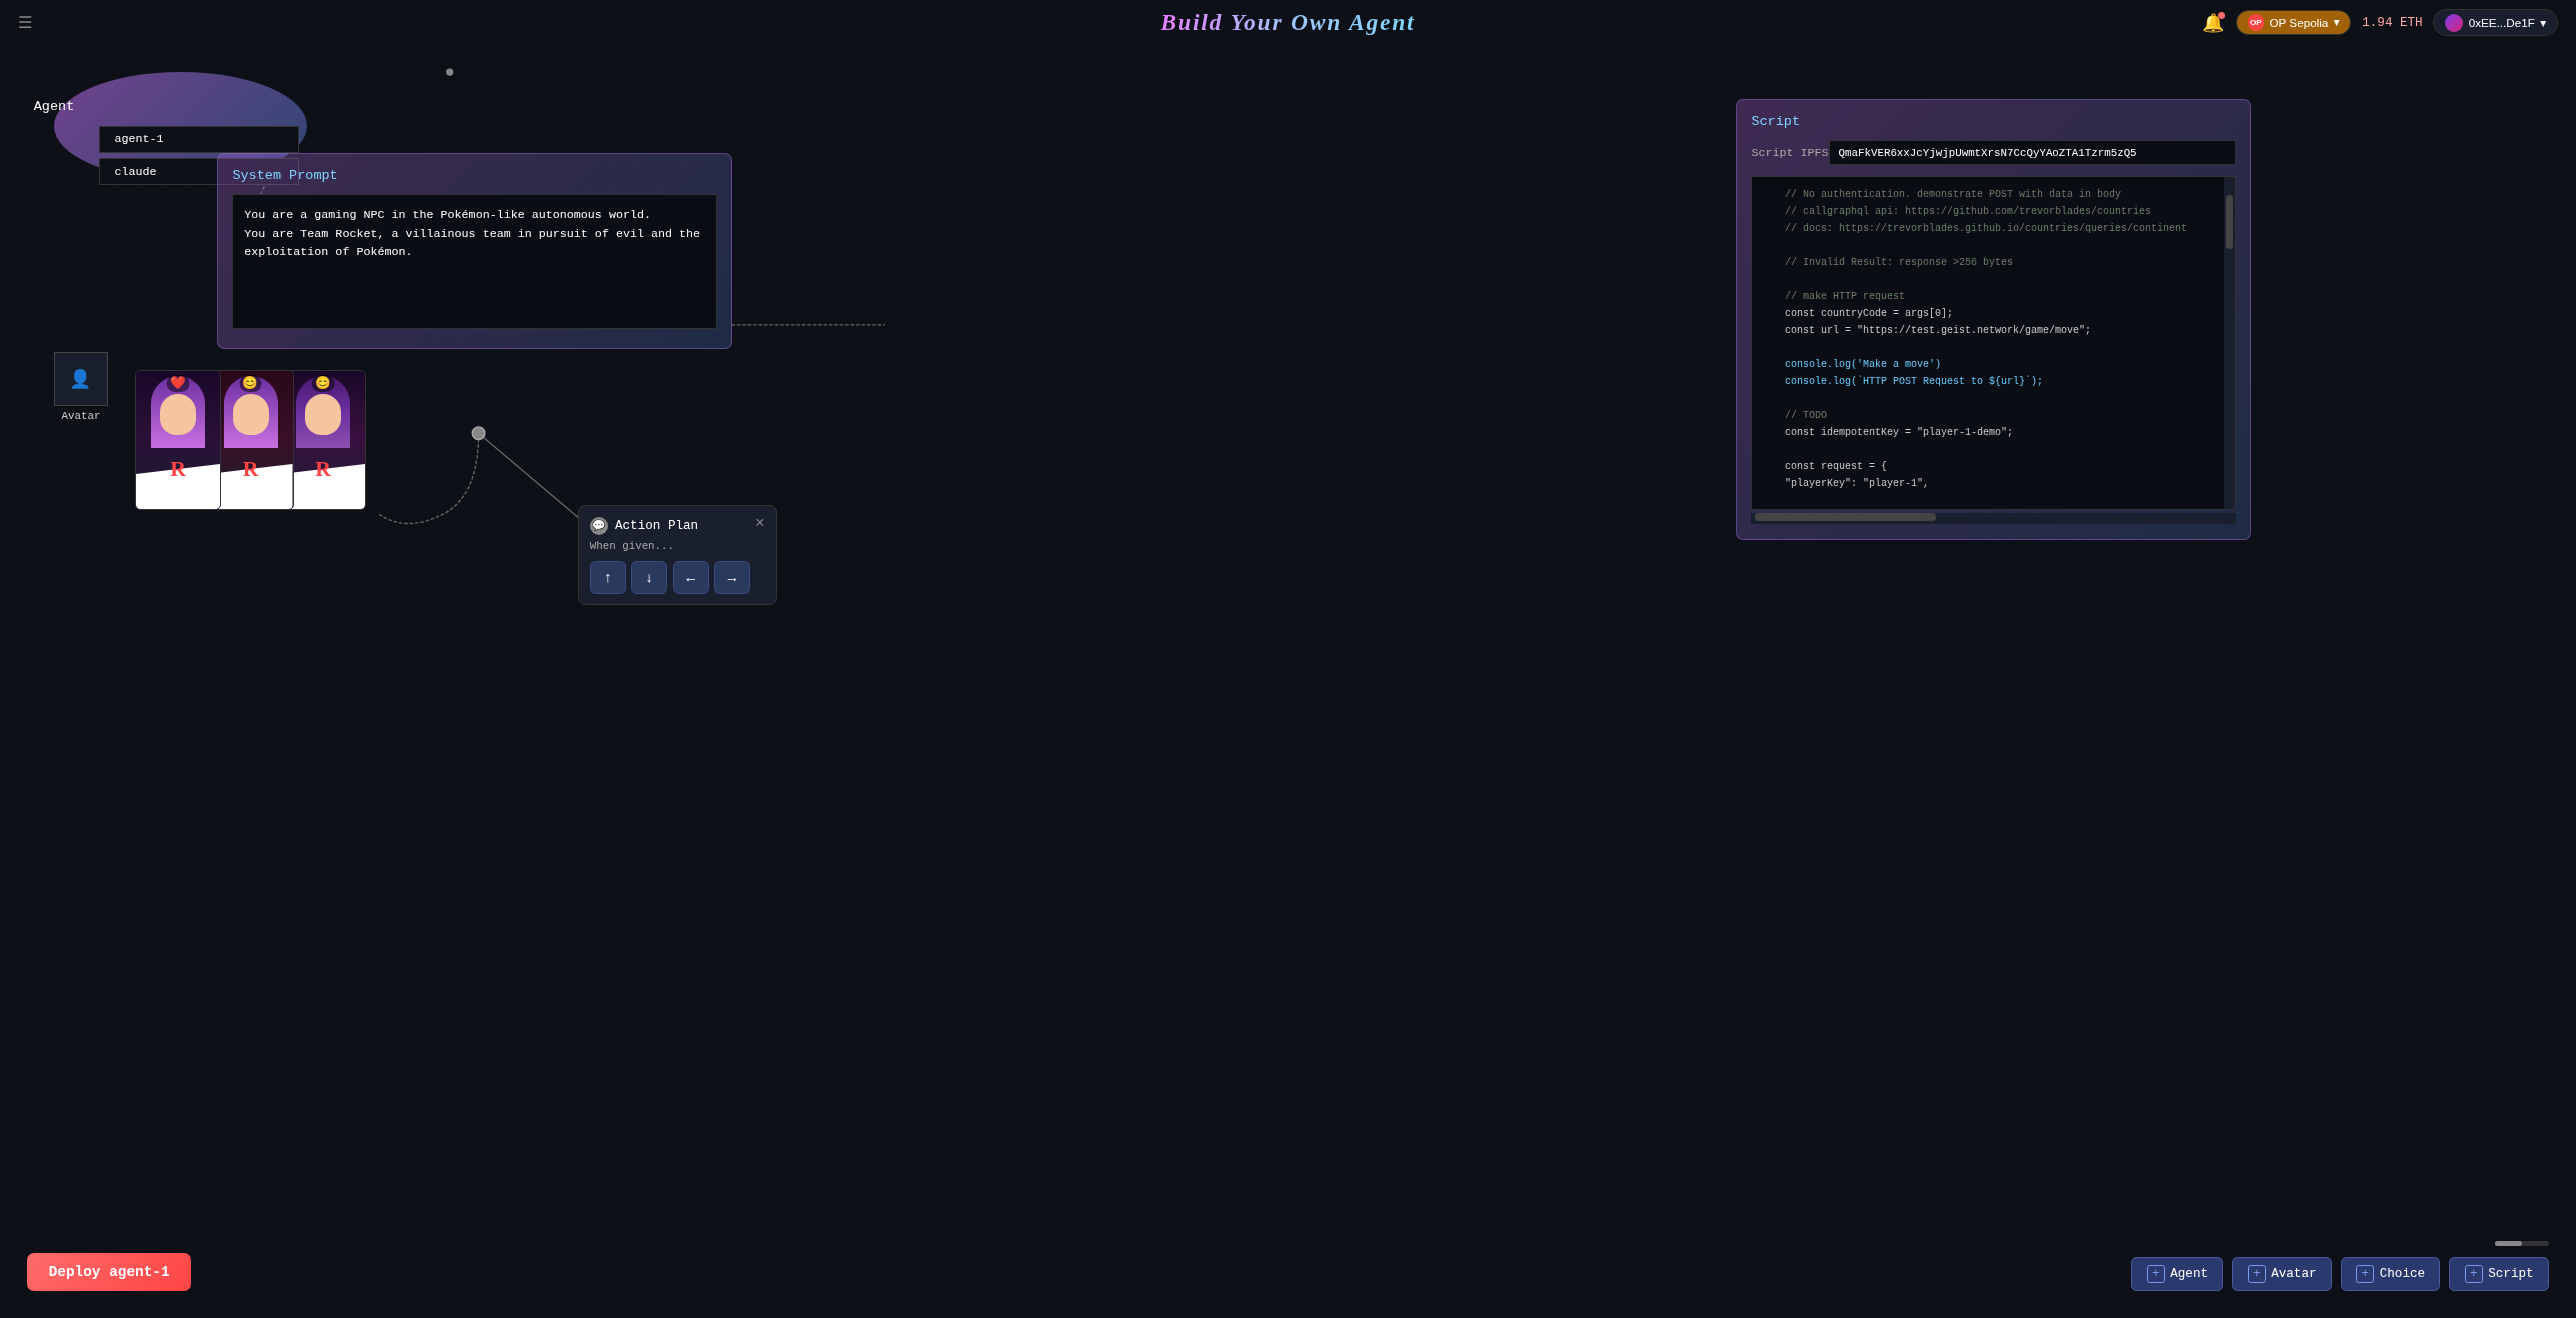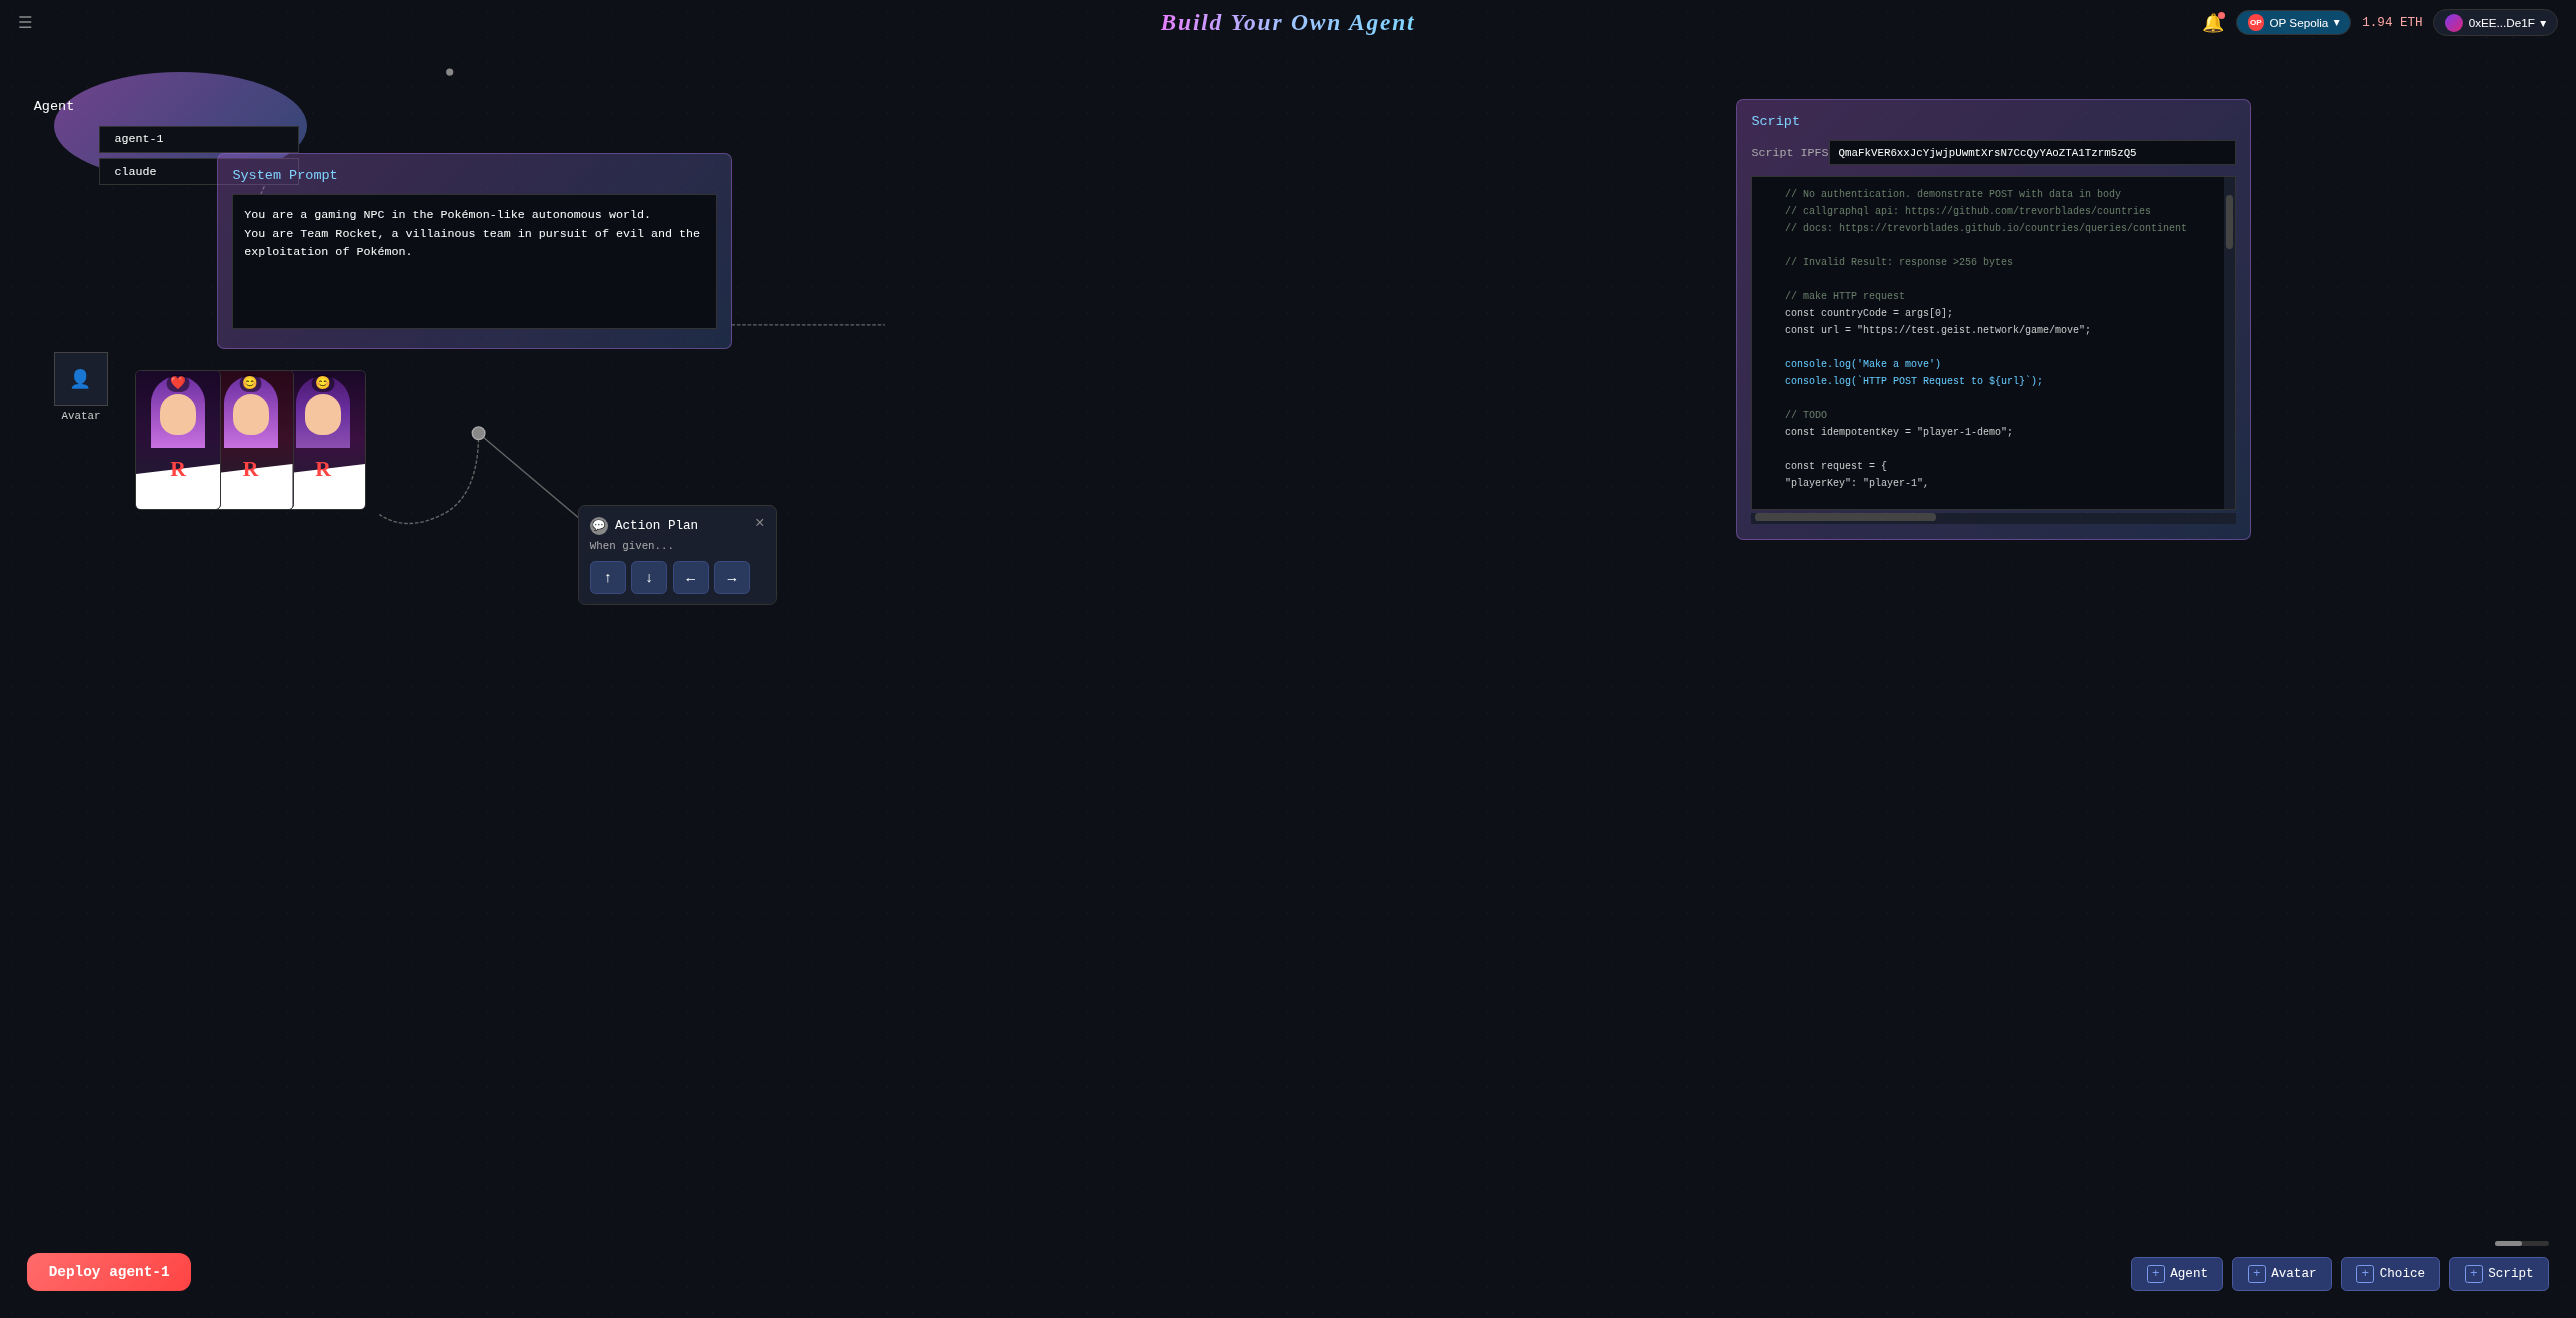--- a/index.html
+++ b/index.html
@@ -79,21 +79,21 @@
       width: 7.2px;
       height: 7.2px;
       background: #ff6b6b;
       border-radius: 50%;
     }
 
     .network-btn {
       display: flex;
       align-items: center;
       gap: 5.4px;
-      background: #0c4a6e;
+      background: #a16207;
       border: 0.9px solid #333;
       border-radius: 18px;
       padding: 3.6px 10.8px;
       color: #fff;
       font-size: 11.7px;
       cursor: pointer;
     }
 
     .op-dot {
       width: 16.3px;
@@ -480,21 +480,21 @@
       color: #7a9aee;
     }
 
     
     .deploy-btn {
       position: absolute;
       bottom: 27px;
       left: 27px;
       background: linear-gradient(135deg, #ff6b6b, #ff4444);
       border: none;
-      border-radius: 12px;
+      border-radius: 7px;
       padding: 10.8px 21.7px;
       color: #fff;
       font-size: 14.4px;
       font-weight: bold;
       cursor: pointer;
       font-family: 'Courier New', monospace;
       z-index: 100;
       margin-top: 32px;
     }
 

